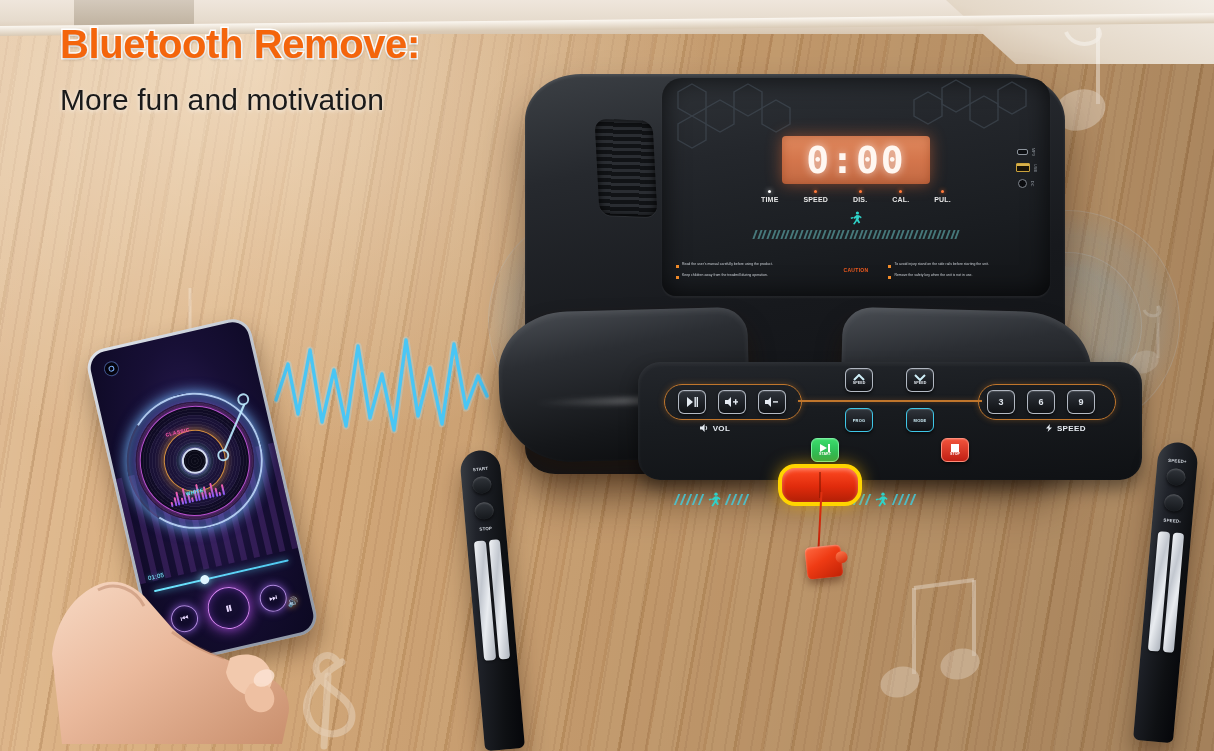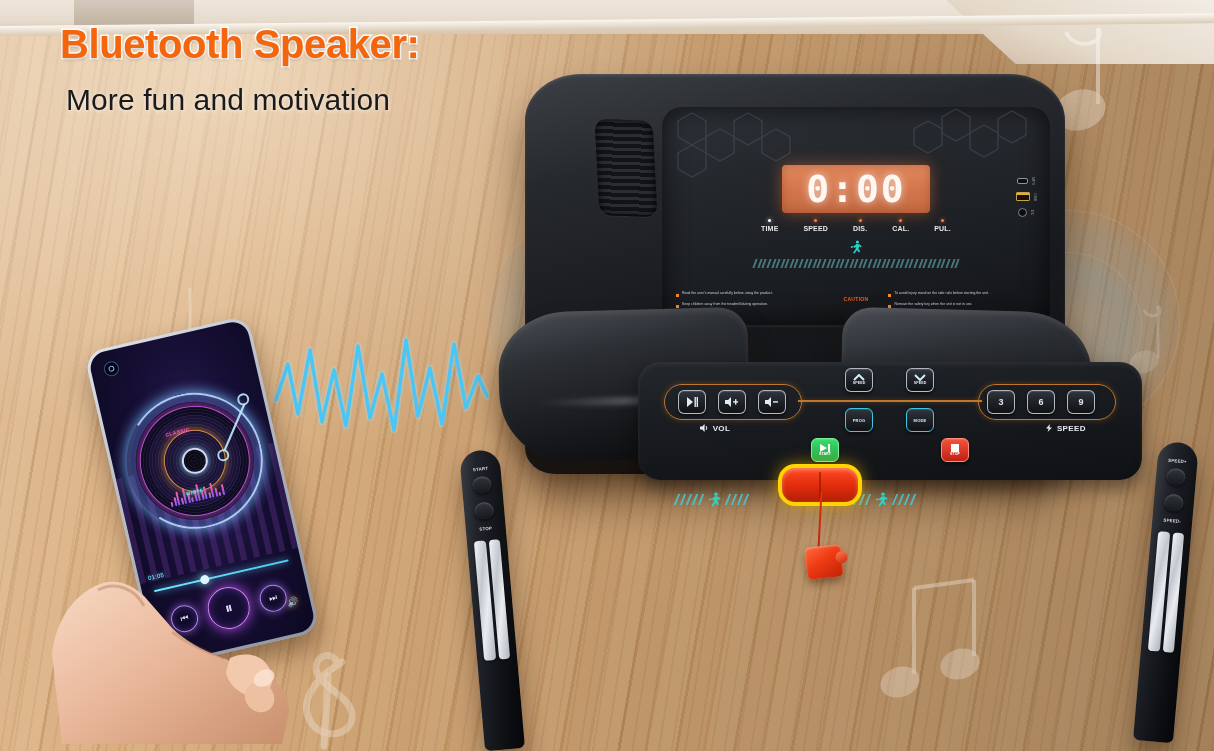--- a/index.html
+++ b/index.html
@@ -61,21 +61,21 @@
     -webkit-text-stroke:3px #ffffff;paint-order:stroke fill;
     text-shadow:0 2px 3px rgba(0,0,0,.18);
   }
   .h-line2{
     font-size:40px;font-weight:bold;letter-spacing:-.4px;line-height:1.12;
     color:#222222;
     -webkit-text-stroke:3px #ffffff;paint-order:stroke fill;
     text-shadow:0 2px 3px rgba(0,0,0,.18);
   }
   .h-sub{
-    margin-top:16px;margin-left:6px;
+    margin-top:16px;
     font-size:30px;color:#1a1a1a;font-weight:400;letter-spacing:.1px;
     text-shadow:0 1px 4px rgba(255,255,255,.75);
   }
 
   
   .note{position:absolute;color:rgba(255,255,255,.62);font-size:0;pointer-events:none;}
   .note svg{display:block;}
 
   
   .waveform{position:absolute;left:274px;top:330px;width:215px;height:125px;pointer-events:none;}
@@ -205,21 +205,21 @@
   
   .treadmill{position:absolute;left:430px;top:60px;width:780px;height:691px;}
 
   .console-shell{
     position:absolute;left:95px;top:14px;width:540px;height:400px;
     border-radius:56px 56px 30px 30px/46px 46px 26px 26px;
     background:linear-gradient(168deg,#3c4045 0%,#26292e 22%,#17191d 55%,#0e1013 100%);
     box-shadow:0 26px 42px rgba(40,20,5,.5), inset 0 2px 3px rgba(255,255,255,.10);
   }
   .console-face{
-    position:absolute;left:137px;top:33px;width:388px;height:218px;
+    position:absolute;left:137px;top:4px;width:388px;height:218px;
     border-radius:20px 20px 14px 14px;
     background:linear-gradient(170deg,#2e3237 0%,#24272c 30%,#1a1d21 70%,#121417 100%);
     box-shadow:inset 0 0 26px rgba(0,0,0,.72), 0 2px 2px rgba(255,255,255,.05);
     overflow:hidden;
   }
   .hex-pattern{position:absolute;left:0;top:0;width:100%;height:78px;opacity:.5;}
 
   .led-panel{
     position:absolute;left:50%;top:58px;transform:translateX(-50%);
     width:148px;height:48px;border-radius:4px;
@@ -885,17 +885,17 @@
       <div class="rail-btn" style="top:52px;"></div>
       <div class="rail-lbl" style="top:76px;">SPEED-</div>
       <div class="pulse-pads" style="top:90px;">
         <i></i>
           <i></i>
       </div>
     </div>
   </div>
 
   <div class="headline">
-    <div class="h-line1">Bluetooth Speaker:</div>
+    <div class="h-line1">Bluetooth Remove:</div>
     <div class="h-sub">More fun and motivation</div>
   </div>
 
 </div>
 
 </body></html>

